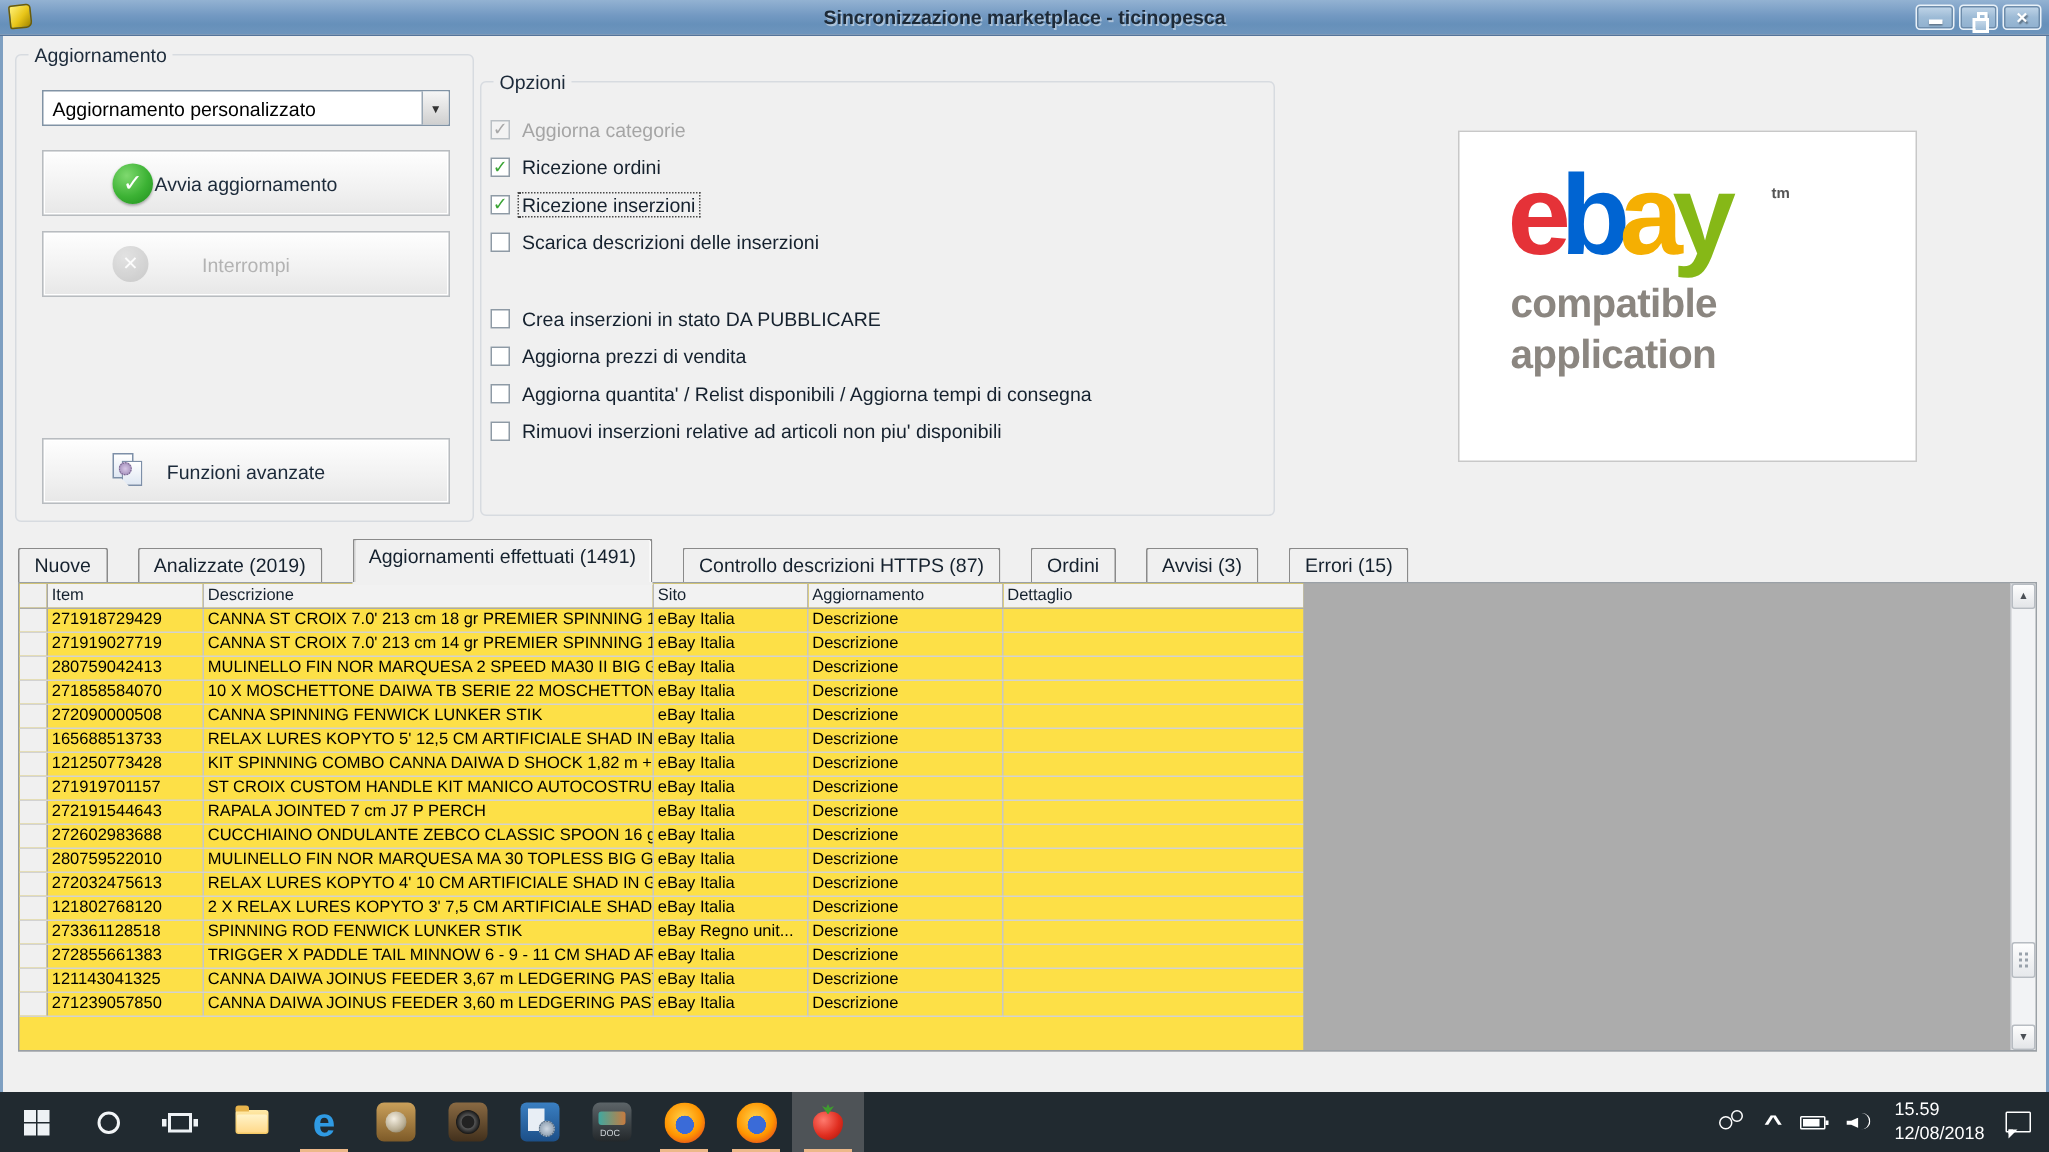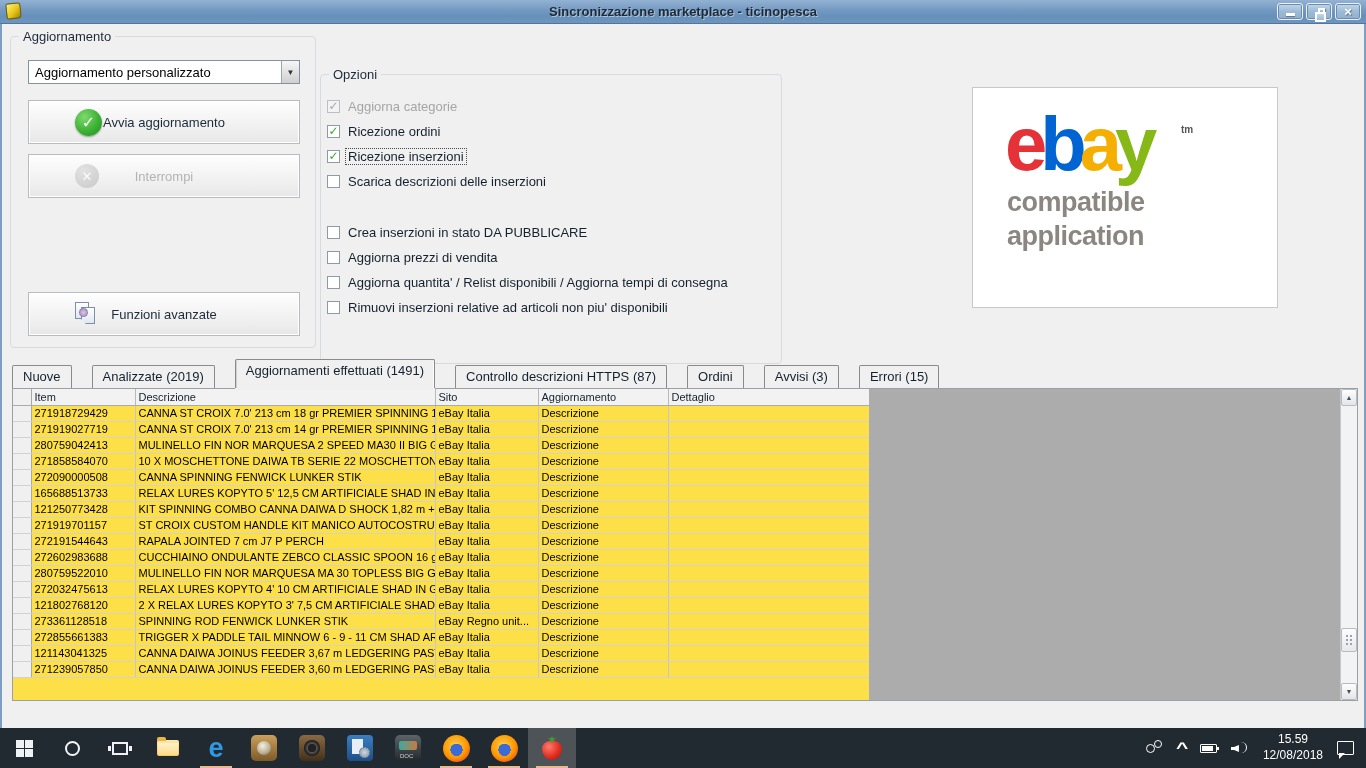--- a/index.html
+++ b/index.html
@@ -26,21 +26,21 @@
 
   
   .client{ position:absolute; left:0; top:24px; width:1366px; height:704px; background:#f0f0f0;
     border-left:2px solid #7e9fc1; border-right:2px solid #7e9fc1; }
 
   .groupbox{ position:absolute; border:1px solid #d7dbe0; border-radius:4px; }
   .groupbox > .gb-label{ position:absolute; top:-8px; left:8px; background:#f0f0f0; padding:0 4px;
     font-size:13px; color:#1c2a3a; }
 
   .gb-agg{ left:8px; top:12px; width:306px; height:312px; }
-  .gb-opz{ left:318px; top:30px; width:462px; height:290px;margin-top:20px; }
+  .gb-opz{ left:318px; top:30px; width:530px; height:290px; }
 
   
   .combo{ position:absolute; left:26px; top:36px; width:272px; height:24px; background:#fff;
     border:1px solid #8193a5; display:flex; align-items:center; }
   .combo .val{ flex:1; font-size:13px; padding-left:6px; color:#000; white-space:nowrap; overflow:hidden;}
   .combo .dd{ width:18px; height:22px; border-left:1px solid #9aa8b5;
     background:linear-gradient(#f6f6f6,#dfdfdf 60%,#cfcfcf); display:flex; align-items:center; justify-content:center;
     font-size:8px; color:#333; }
 
   .btn{ position:absolute; left:26px; width:272px; height:44px; background:linear-gradient(#fefefe,#f1f1f1 60%,#e7e7e7);
@@ -153,21 +153,21 @@
   .ic-people::after{ content:""; position:absolute; left:10px; top:0px; width:6px; height:6px; border:1.5px solid #fff; border-radius:50%; }
   .ic-chevron{ font-size:14px; font-weight:bold; transform:scaleX(1.5); line-height:1; }
   .ic-battery{ width:17px; height:9px; border:1px solid #fff; border-radius:1px; position:relative; }
   .ic-battery::before{ content:""; position:absolute; left:1px; top:1px; bottom:1px; width:11px; background:#fff; }
   .ic-battery::after{ content:""; position:absolute; right:-3px; top:2px; width:2px; height:3px; background:#fff; }
   .ic-sound{ width:18px; height:14px; position:relative; }
   .ic-sound::before{ content:""; position:absolute; left:0; top:4px; width:8px; height:7px; background:#fff;
     clip-path:polygon(0 30%,40% 30%,100% 0,100% 100%,40% 70%,0 70%); }
   .ic-sound::after{ content:""; position:absolute; right:2px; top:1px; width:11px; height:11px;
     border:1.5px solid #fff; border-left:none; border-top:none; border-bottom:none; border-radius:50%; }
-  .tray-clock{ text-align:center; font-size:12px; line-height:1.3; }
+  .tray-clock{ text-align:left; font-size:12px; line-height:1.3; }
   .ic-actioncenter{ width:17px; height:14px; border:1.5px solid #fff; border-radius:1px; position:relative; }
   .ic-actioncenter::after{ content:""; position:absolute; left:1px; bottom:-5px; width:0; height:0;
     border:3px solid transparent; border-top-color:#fff; border-left-color:#fff; }
 </style>
 </head>
 <body>
 
 <div class="titlebar">
   <span class="app-icon"></span>
   <span class="title-text">Sincronizzazione marketplace - ticinopesca</span>

